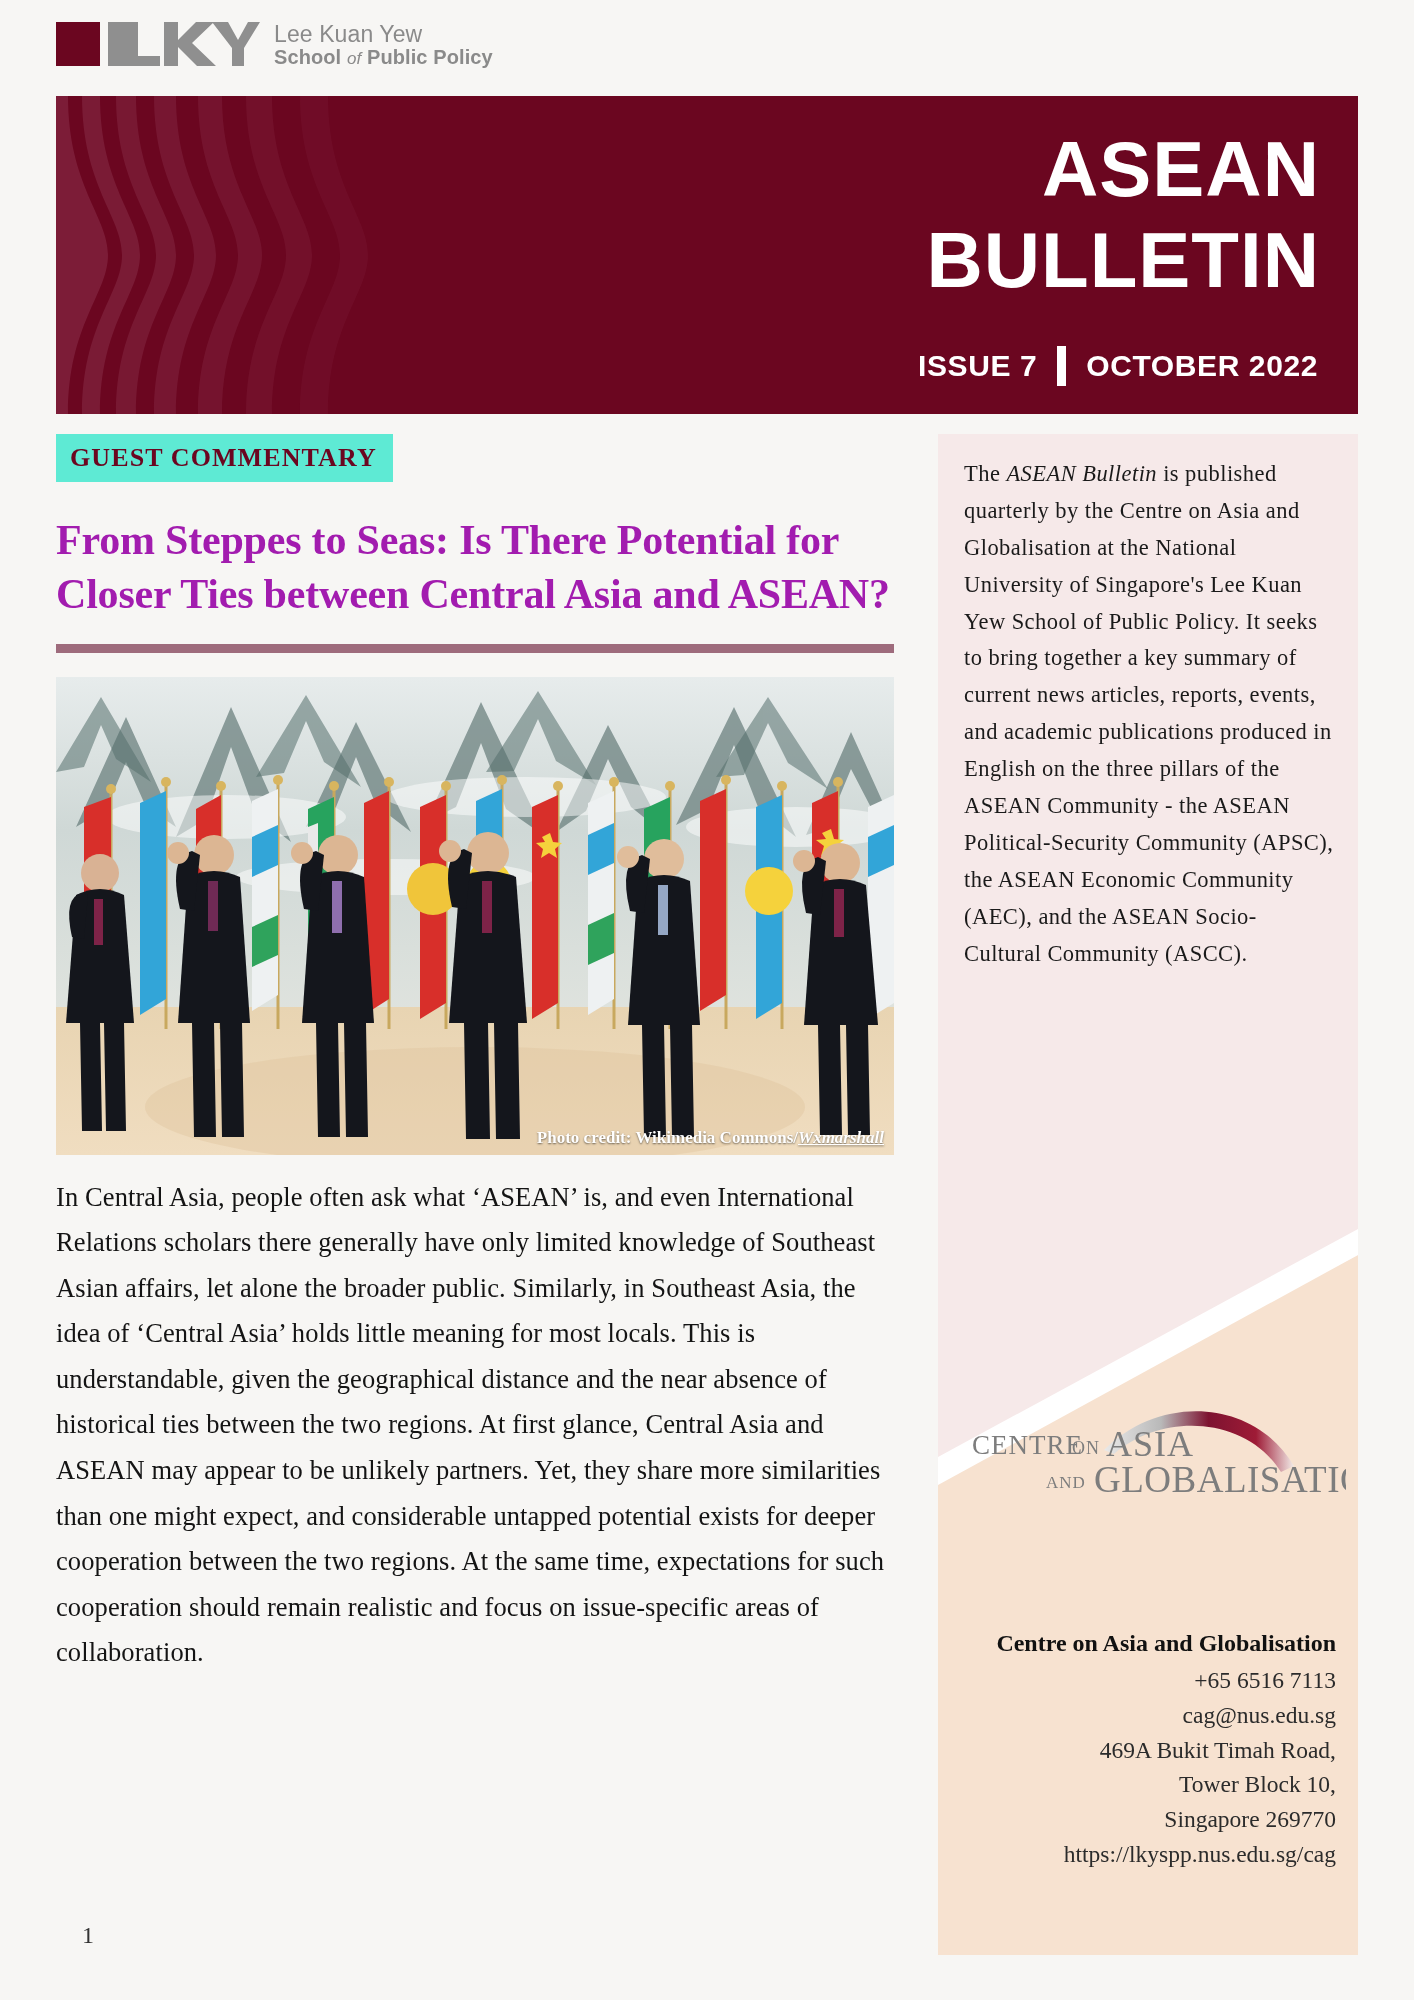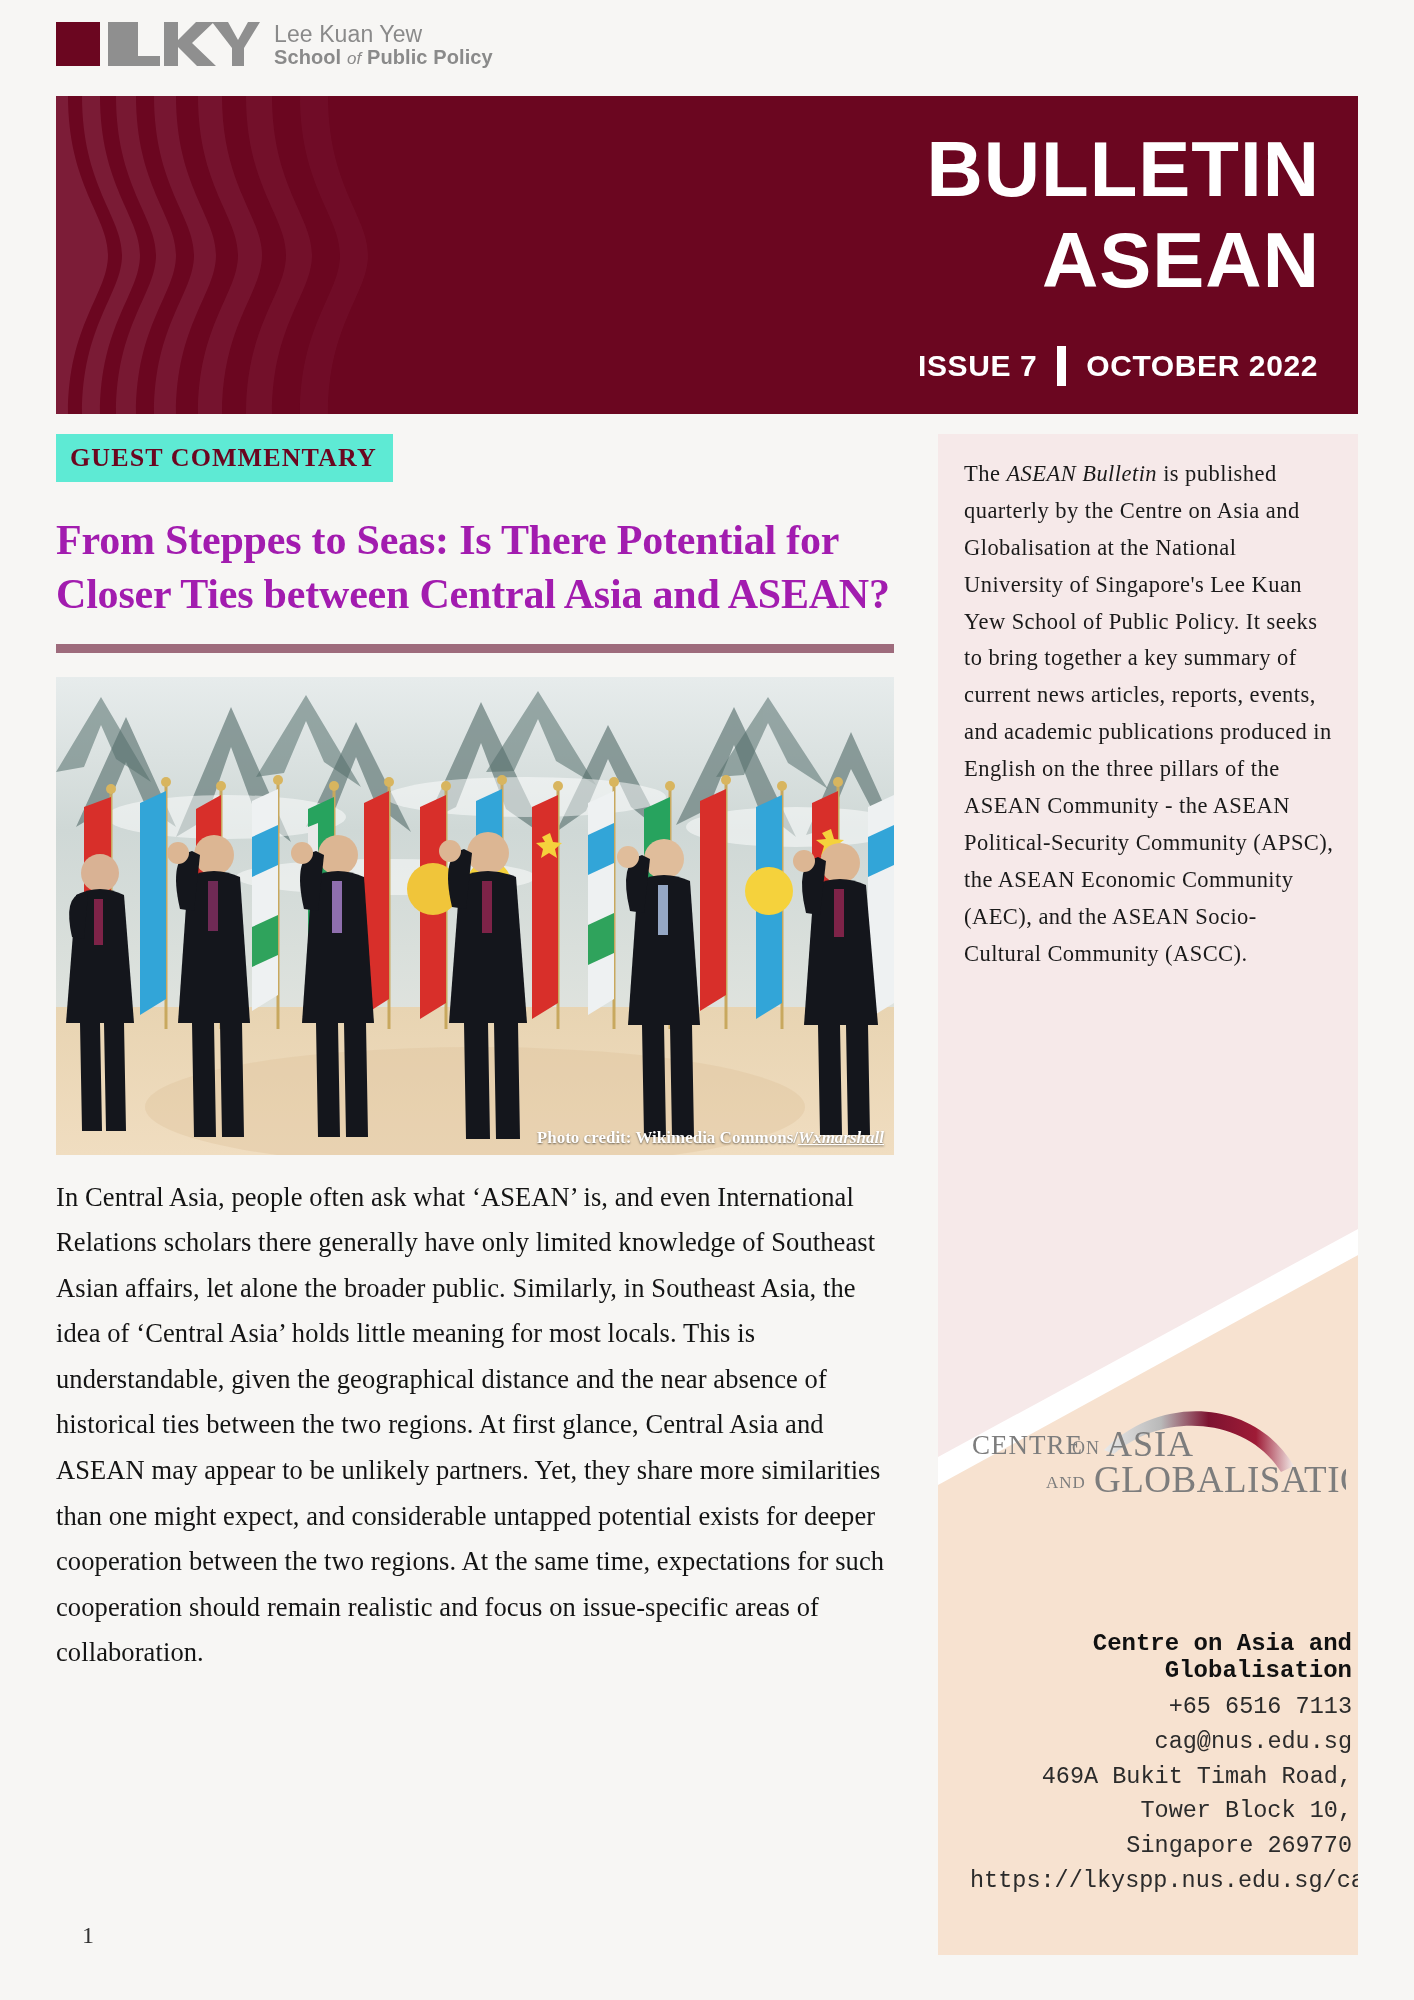--- a/index.html
+++ b/index.html
@@ -92,22 +92,22 @@
     position: absolute; left: 26px; top: 22px; width: 370px;
     font-family: "Liberation Serif", serif; font-size: 22.5px; line-height: 1.64;
     color: #1a1a1a; letter-spacing: .45px;
   }
   .side-blurb i { font-style: italic; }
 
   .cag-logo { position: absolute; left: 16px; top: 958px; width: 392px; height: 120px; }
   .cag-logo svg { display: block; }
 
   .contact {
-    position: absolute; right: 6px; top: 1196px; width: 382px; text-align: right;
-    font-family: Liberation Mono, monospace; color: #2b2b2b;
+    position: absolute; right: 22px; top: 1196px; width: 382px; text-align: right;
+    font-family: Liberation Serif, serif; color: #2b2b2b;
   }
   .contact .org { font-weight: bold; font-size: 24px; margin-bottom: 6px; color: #111; }
   .contact .line { font-size: 23.5px; line-height: 1.48; }
 </style>
 </head>
 <body>
 
 <div class="logo-strip">
   <div class="logo-mark">
     <div class="logo-sq"></div>
@@ -129,22 +129,22 @@
   <svg class="waves" viewBox="0 0 330 318" preserveAspectRatio="none" aria-hidden="true">
     <path d="M12 0 C12 90 52 120 52 159 C52 198 12 228 12 318 L0 318 L0 0 Z" fill="#8a2f4a" opacity=".55"></path>
     <path d="M44 0 C44 90 84 120 84 159 C84 198 44 228 44 318 L26 318 C26 228 66 198 66 159 C66 120 26 90 26 0 Z" fill="#8a2f4a" opacity=".5"></path>
     <path d="M80 0 C80 90 120 120 120 159 C120 198 80 228 80 318 L60 318 C60 228 100 198 100 159 C100 120 60 90 60 0 Z" fill="#8a2f4a" opacity=".45"></path>
     <path d="M120 0 C120 90 160 120 160 159 C160 198 120 228 120 318 L98 318 C98 228 138 198 138 159 C138 120 98 90 98 0 Z" fill="#8a2f4a" opacity=".4"></path>
     <path d="M166 0 C166 90 206 120 206 159 C206 198 166 228 166 318 L142 318 C142 228 182 198 182 159 C182 120 142 90 142 0 Z" fill="#8a2f4a" opacity=".34"></path>
     <path d="M216 0 C216 90 256 120 256 159 C256 198 216 228 216 318 L190 318 C190 228 230 198 230 159 C230 120 190 90 190 0 Z" fill="#8a2f4a" opacity=".26"></path>
     <path d="M272 0 C272 90 312 120 312 159 C312 198 272 228 272 318 L244 318 C244 228 284 198 284 159 C284 120 244 90 244 0 Z" fill="#8a2f4a" opacity=".18"></path>
   </svg>
   <div class="masthead-title">
+    <div>ASEAN</div>
     <div>BULLETIN</div>
-    <div>ASEAN</div>
   </div>
   <div class="issue-line">
     <span>ISSUE 7</span>
     <span class="issue-bar"></span>
     <span>OCTOBER 2022</span>
   </div>
 </div>
 
 <div class="main-col">
 

